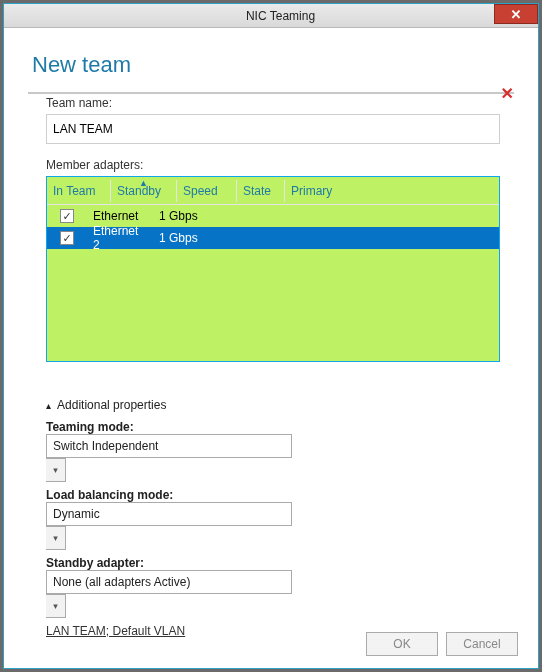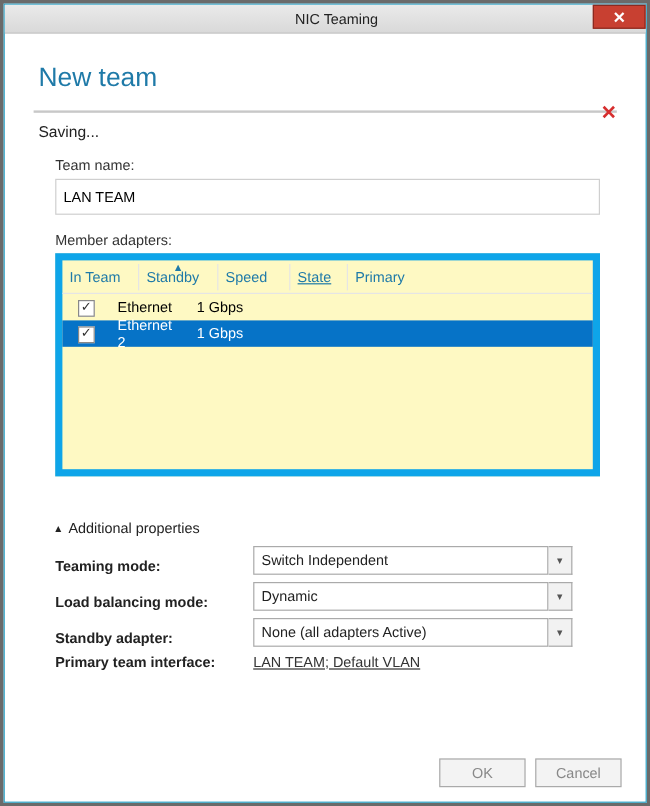--- a/index.html
+++ b/index.html
@@ -30,54 +30,54 @@
     font-weight: bold; cursor: default;
   }
   .status { font-size: 13px; color: #222; margin: 6px 0 14px 4px; }
   .section-label { font-size: 12px; color: #333; margin: 0 0 4px 18px; }
   .text-input {
     margin: 0 0 14px 18px; width: 454px; height: 24px;
     border: 1px solid #cfcfcf; padding: 14px 6px; font-size: 12px;
   }
   .grid-wrap {
     margin: 0 0 0 18px; width: 454px; height: 186px;
-    border: 6px solid #0ea5e9; background: #fef9c3; font-size: 12px;
+    border: 1px solid #0ea5e9; background: #bef264; font-size: 12px;
   }
   .grid-head {
     display: flex; height: 28px; align-items: center;
     color: #1f7aa8; border-bottom: 1px solid #e5e5e5;
   }
   .col { padding: 4px 6px; border-right: 1px solid #e5e5e5; }
   .col:last-child { border-right: none; }
   .c0 { width: 40px; text-align: center; }
   .c1 { width: 64px; position: relative; }
   .c2 { width: 66px; }
   .c3 { width: 60px; }
-  .c4 { width: 48px; text-decoration: underline; }
+  .c4 { width: 48px; }
   .c5 { flex: 1; }
   .sort-arrow {
     position: absolute; top: -2px; left: 50%; transform: translateX(-50%);
     font-size: 9px; color: #1f7aa8;
   }
   .grid-row { display: flex; height: 22px; align-items: center; }
   .grid-row .col { border-right: none; }
   .grid-row.selected { background: #0673c7; color: #fff; }
   .chkcell {
     display:inline-flex; width:14px; height:14px; border:1px solid #888;
     background:#fff; align-items:center; justify-content:center;
     font-size:11px; color:#333; line-height:1;
   }
   .addl {
     margin: 36px 0 8px 18px; font-size: 12px; color: #222;
     cursor: default; display: flex; align-items: center; gap: 6px;
   }
   .addl .chev { font-size: 10px; }
   .prop-row {
-    display: flex; align-items: flex-end; margin: 0 0 6px 18px;
-    font-size: 12px; color: #222;
+    display: flex; align-items: flex-start; margin: 0 0 6px 18px;
+    font-size: 12px; color: #222; flex-direction: column;
   }
   .prop-label { width: 165px; font-weight: 600; }
   .prop-value {
     width: 246px; height: 24px; border: 1px solid #aaa;
     display: flex; align-items: center; padding: 0 6px;
     position: relative; background: #fff;
   }
   .dd-btn {
     width: 20px; height: 24px; border: 1px solid #aaa; border-left: none;
     display: flex; align-items: center; justify-content: center;
@@ -108,21 +108,20 @@
 
   <div class="content">
 
     <div class="heading">New team</div>
 
     <div class="hr-wrap">
       <hr>
       <span class="hr-close">✕</span>
     </div>
 
-    <div class="status">Saving...</div>
 
     <div class="section-label">Team name:</div>
     <input class="text-input" type="text" value="LAN TEAM" style="">
 
     <div class="section-label">Member adapters:</div>
 
     <div class="grid-wrap">
       <div class="grid-head">
         <div class="col c1">In Team</div>
         <div class="col c2" style="position:relative">
@@ -184,21 +183,20 @@
       <div class="prop-label">Standby adapter:</div>
       <div class="prop-value">
         <span>None (all adapters Active)</span>
       </div>
       <div class="dd-btn">
         <span>▾</span>
       </div>
     </div>
 
     <div class="prop-row">
-      <div class="prop-label">Primary team interface:</div>
       <span class="prop-link">LAN TEAM; Default VLAN</span>
     </div>
 
   </div>
 
   <div class="button-row">
     <div class="btn">OK</div>
     <div class="btn">Cancel</div>
   </div>
 

